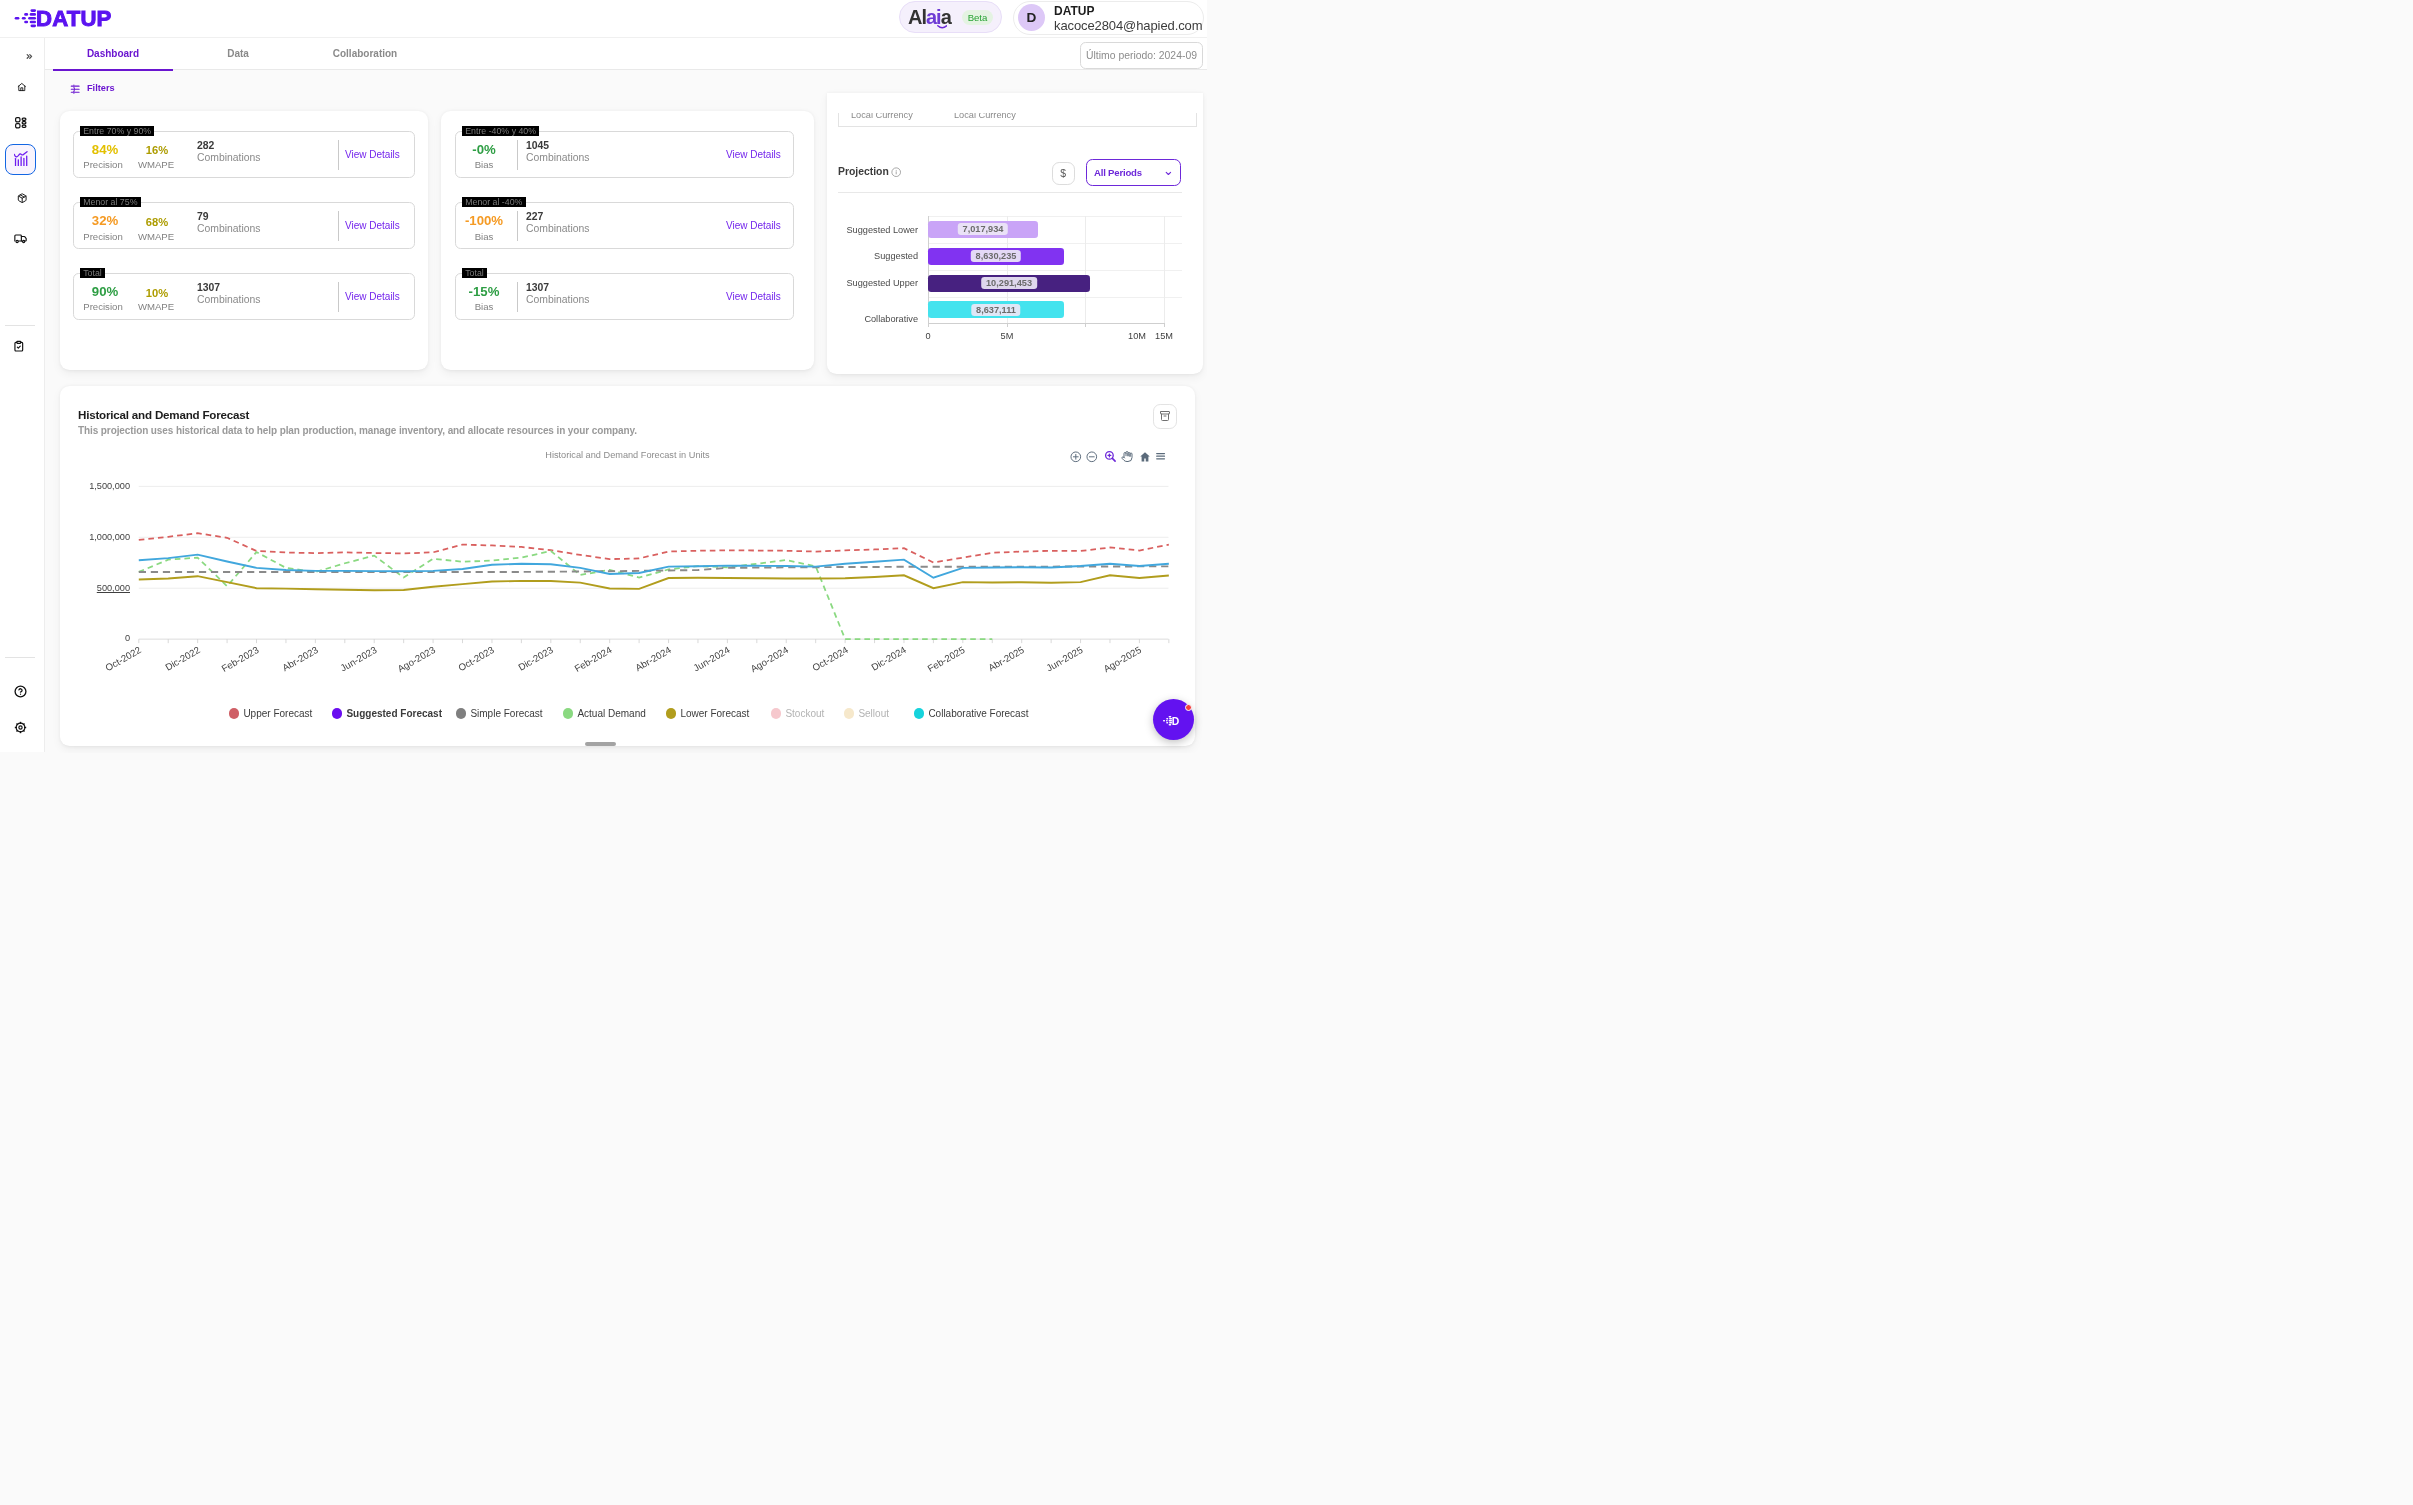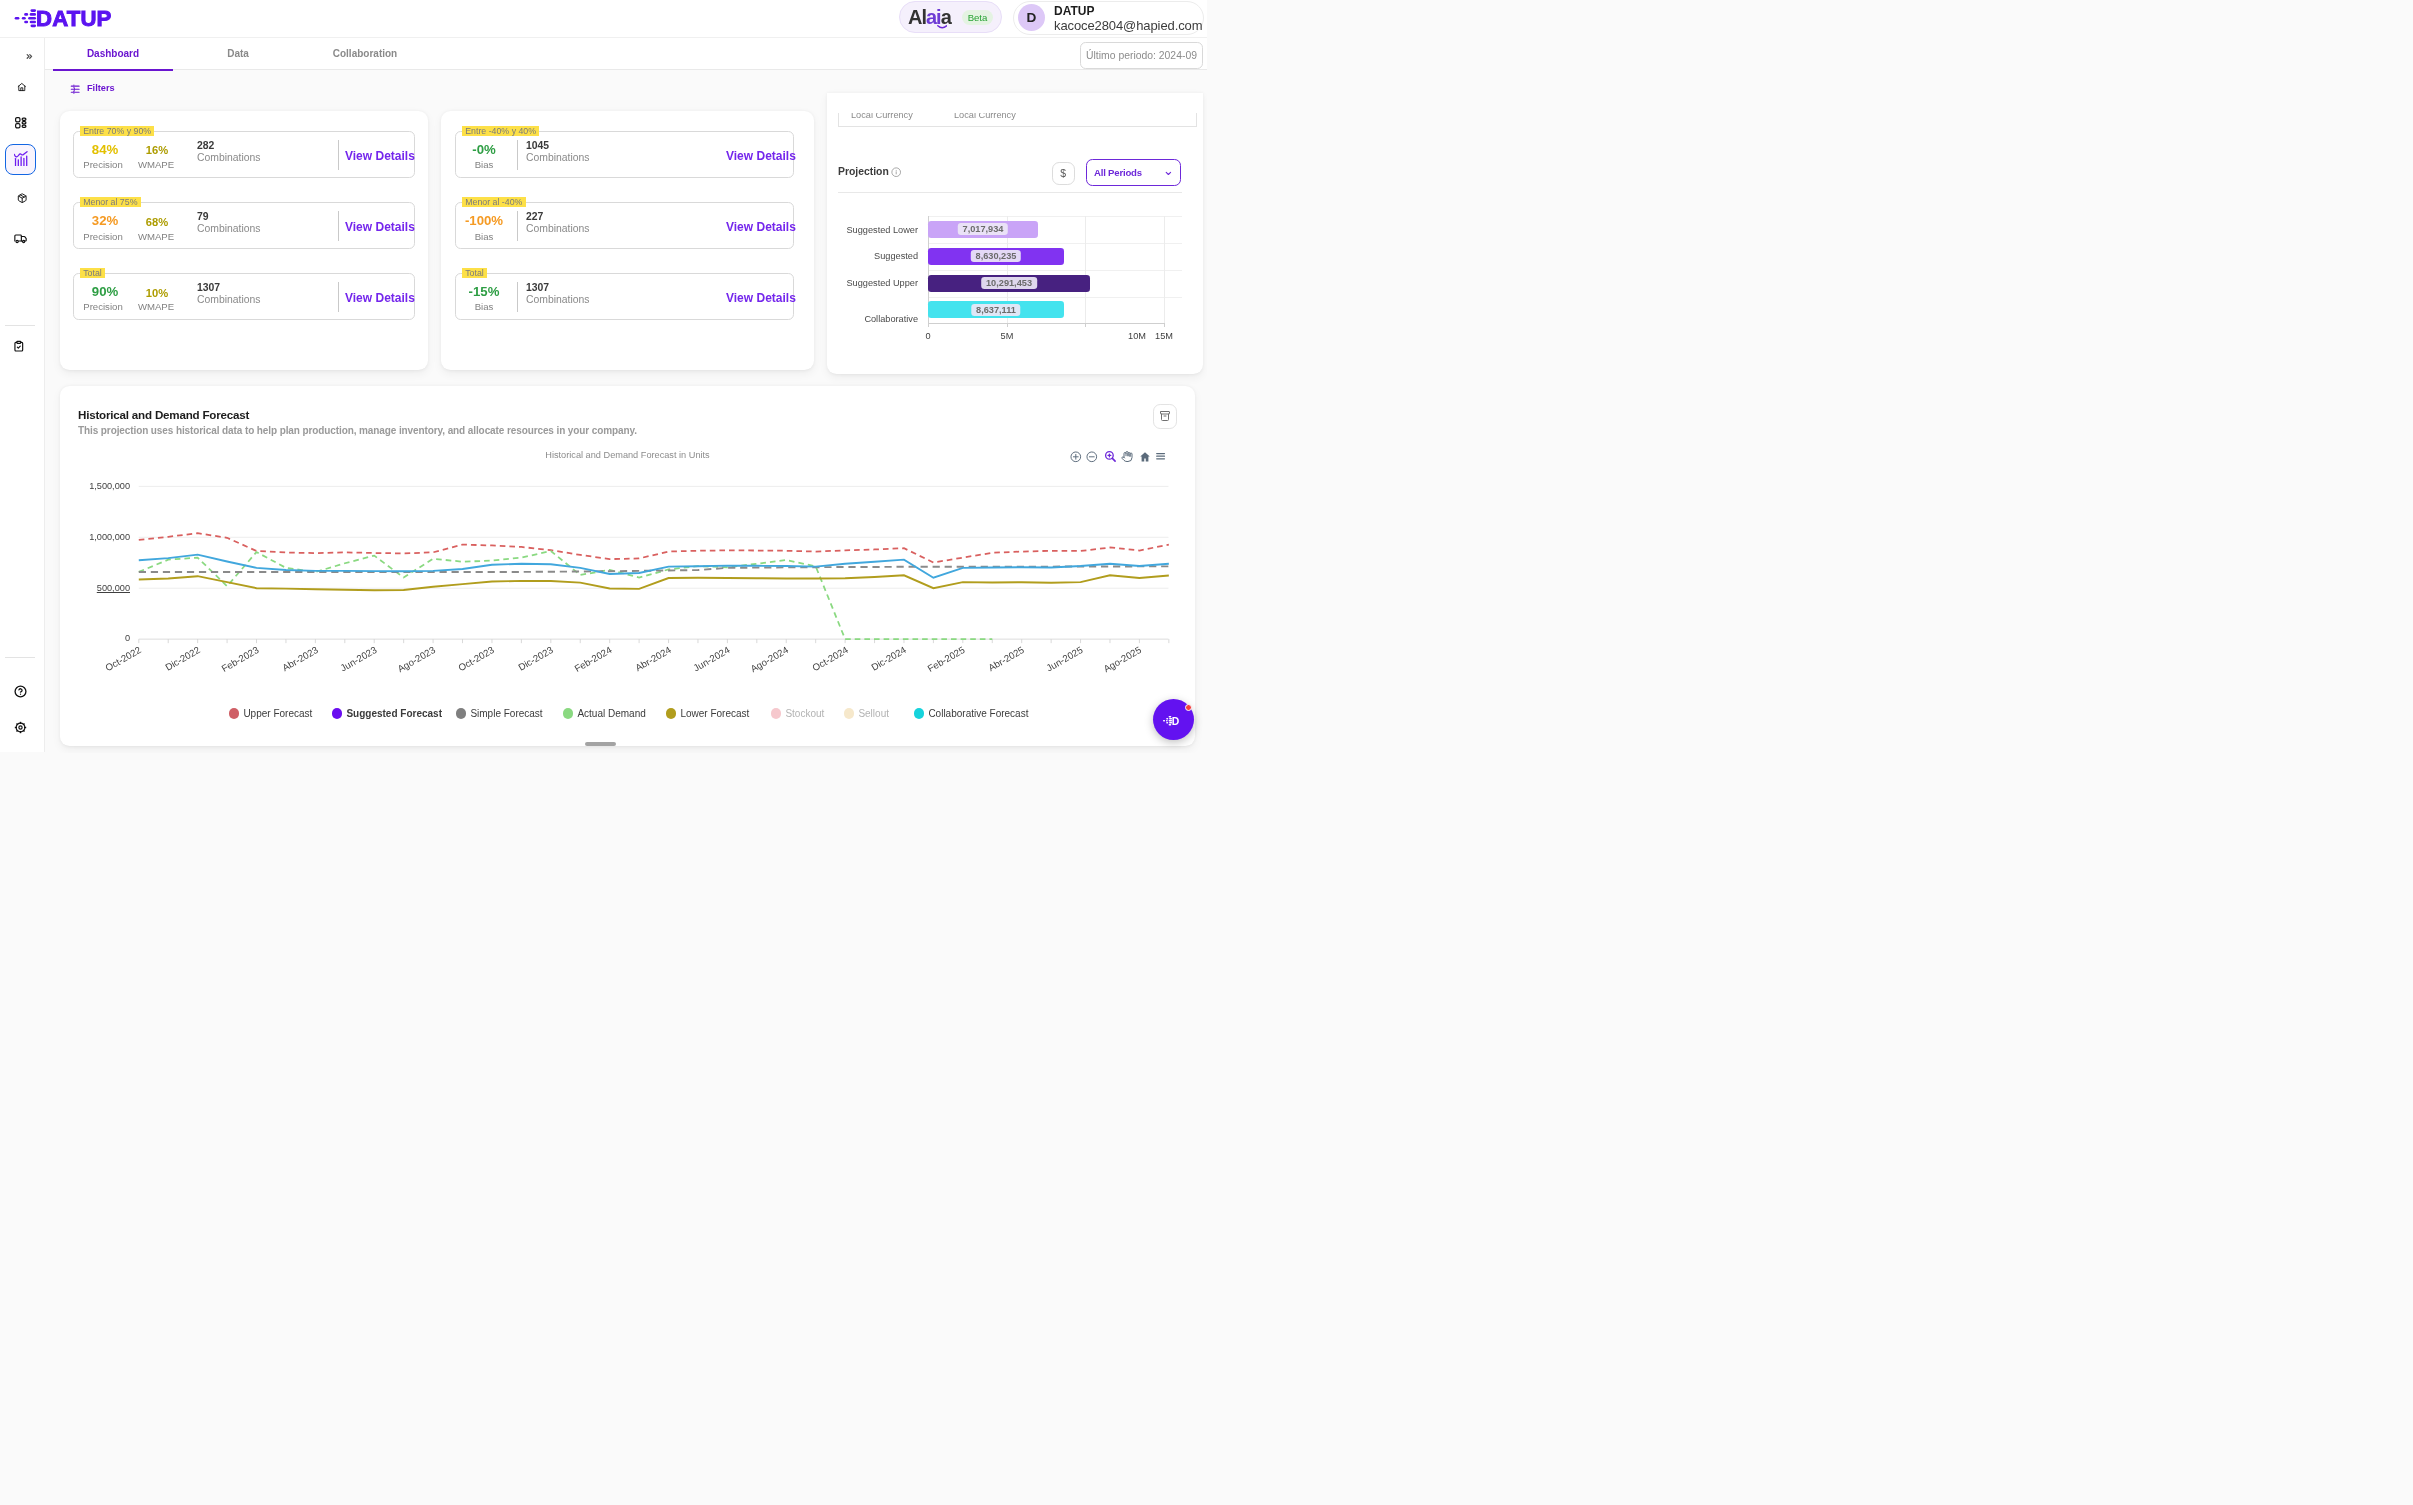--- a/index.html
+++ b/index.html
@@ -2,28 +2,28 @@
 <html style="font-size:13px"><head><meta charset="utf-8">
 <style>
 * { margin:0; padding:0; box-sizing:border-box; }
 html,body { width:1207px; height:753px; overflow:hidden;
   font-family:"Liberation Sans", sans-serif; background:#fafafa; }
 #page { position:relative; width:1207px; height:753px; }
 .abs { position:absolute; }
 .card { position:absolute; background:#fff; border-radius:9.6px;
   box-shadow:0 0.8px 3.2px rgba(0,0,0,0.05), 0 3.2px 9.6px rgba(0,0,0,0.05); }
 .fieldset { position:absolute; border:0.8px solid #d9d9d9; border-radius:5.6px; }
-.fleg { position:absolute; top:-6.4px; background:#fde047; padding:0 3.2px; color:#7b7b7b; font-size:8.8px; }
+.fleg { position:absolute; top:-6.4px; background:#000000; padding:0 3.2px; color:#7b7b7b; font-size:8.8px; }
 .pct { position:absolute; font-weight:bold; font-size:13.2px; text-align:center; width:72px; }
 .plbl { position:absolute; color:#828282; font-size:9.6px; text-align:center; width:72px; }
 .wpct { position:absolute; font-weight:bold; font-size:11.2px; text-align:center; width:72px; }
 .vdiv { position:absolute; width:1.2px; background:#c9c9c9; }
 .cnum { position:absolute; font-weight:bold; font-size:10.4px; color:#3a3a3a; }
 .clab { position:absolute; font-size:10.4px; color:#8a8a8a; }
-.vdet { position:absolute; font-weight:bold; font-size:12px; color:#7426ec; }
+.vdet { position:absolute; font-weight:normal; font-size:10px; color:#7426ec; }
 .xlab { position:absolute; font-size:9.6px; color:#3f3f3f; transform:rotate(-30deg);
   transform-origin:100% 0; white-space:nowrap; }
 .ylab { position:absolute; font-size:9.2px; color:#3f3f3f; width:48px; left:82px; text-align:right; }
 .leg { position:absolute; top:708px; font-size:10px; display:flex; align-items:center; }
 .leg .dot { width:10.4px; height:10.4px; border-radius:50%; margin-right:4px; display:inline-block; }
 .plab { position:absolute; width:96px; right:289px; text-align:right; font-size:9.2px; color:#4a4a4a; }
 .pbar { position:absolute; left:928px; height:17px; border-radius:3.2px; }
 .pval { position:absolute; transform:translateX(-50%); background:rgba(237,231,246,0.92);
   color:#6b6b6b; font-weight:bold; font-size:9.2px; padding:0.8px 4.8px; border-radius:3.2px; }
 .pgrid { position:absolute; top:216px; height:107px; width:0.8px; background:#ececec; }

